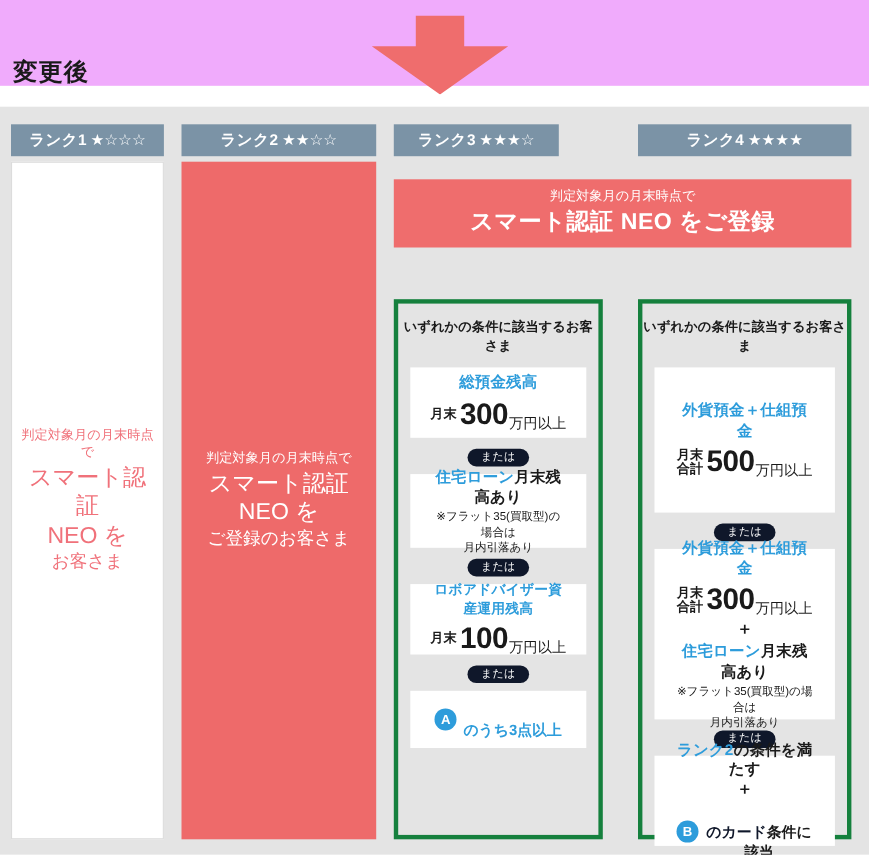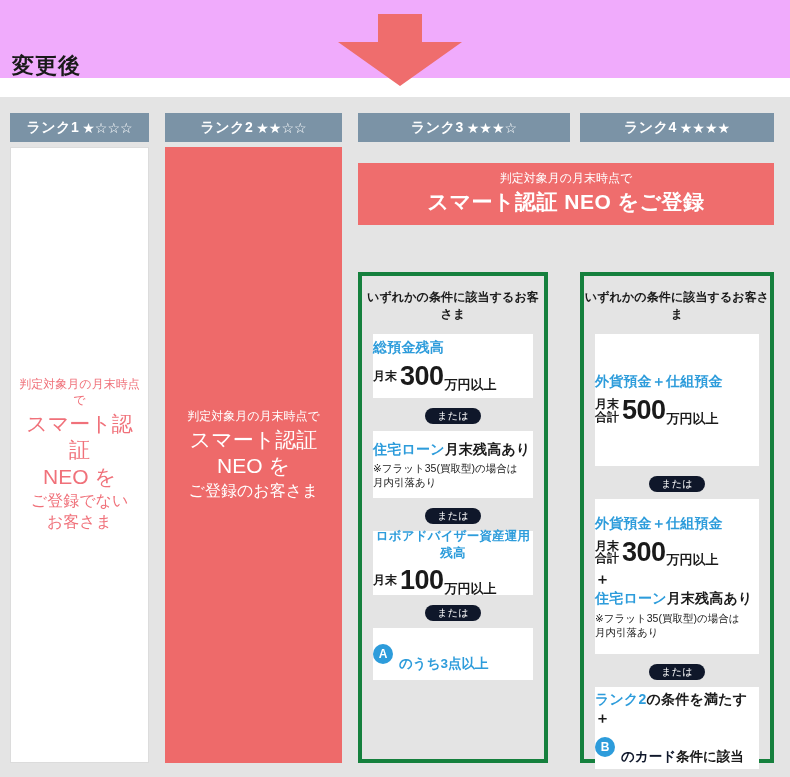--- a/index.html
+++ b/index.html
@@ -71,21 +71,21 @@
     align-items: center;
     justify-content: center;
     letter-spacing: 0.5px;
     box-sizing: border-box;
   }
   .rank-pill .rank-label { margin-right: 3px; }
   .rank-pill .stars { letter-spacing: 0px; font-size: 14px; }
 
   .col1 { left: 10px;  width: 139px; }
   .col2 { left: 165px; width: 177px; }
-  .col3 { left: 358px; width: 212px; }
+  .col3 { left: 358px; width: 150px; }
   .col4 { left: 580px; width: 194px; }
 
   
   .col-body {
     position: absolute;
     top: 50px;
     box-sizing: border-box;
   }
   .col-body.c1 {
     left: 10px; width: 139px; height: 616px;
@@ -158,25 +158,25 @@
     padding-top: 13px;
     padding-bottom: 11px;
     letter-spacing: 0.1px;
   }
 
   .cond-list { padding: 0 11px 12px 11px; }
 
   .cond-box {
     background: #ffffff;
     box-sizing: border-box;
-    padding: 11px 0;
+    padding: 11px 20px;
     text-align: center;
     display: flex;
     flex-direction: column;
-    align-items: flex-start;
+    align-items: center;
     justify-content: center;
   }
 
   .or-chip-wrap { text-align: center; padding: 7px 0; }
   .or-chip {
     display: inline-block;
     background: #0f172a;
     color: #ffffff;
     font-size: 10px;
     border-radius: 9px;
@@ -210,21 +210,21 @@
     text-align: center;
     margin-right: 3px;
   }
   .amt-pre.stack { display: flex; flex-direction: column; }
   .amt-num {
     font-size: 27px;
     font-weight: bold;
     letter-spacing: -0.5px;
     line-height: 1;
   }
-  .amt-suffix { font-size: 13px; font-weight: bold; margin-left: 1px; margin-top: 16px; }
+  .amt-suffix { font-size: 13px; font-weight: normal; margin-left: 1px; margin-top: 16px; }
 
   .note {
     font-size: 10.5px;
     color: #1a1a1a;
     line-height: 1.34;
     margin-top: 3px;
   }
 
   .mid-plus {
     font-size: 15px;
@@ -289,21 +289,20 @@
       <span class="rank-label">ランク4</span>
       <span class="stars">★★★★</span>
     </div>
   </div>
 
   <div class="col-body c1">
     <div class="col-centered-text">
       <span class="cct-small">判定対象月の月末時点で</span>
       <span class="cct-big">スマート認証</span>
       <span class="cct-big">NEO を</span>
-      <span class="cct-mid">ご登録でない</span>
       <span class="cct-mid">お客さま</span>
     </div>
   </div>
 
   <div class="col-body c2">
     <div class="col-centered-text">
       <span class="cct-small">判定対象月の月末時点で</span>
       <span class="cct-big">スマート認証</span>
       <span class="cct-big">NEO を</span>
       <span class="cct-mid">ご登録のお客さま</span>

